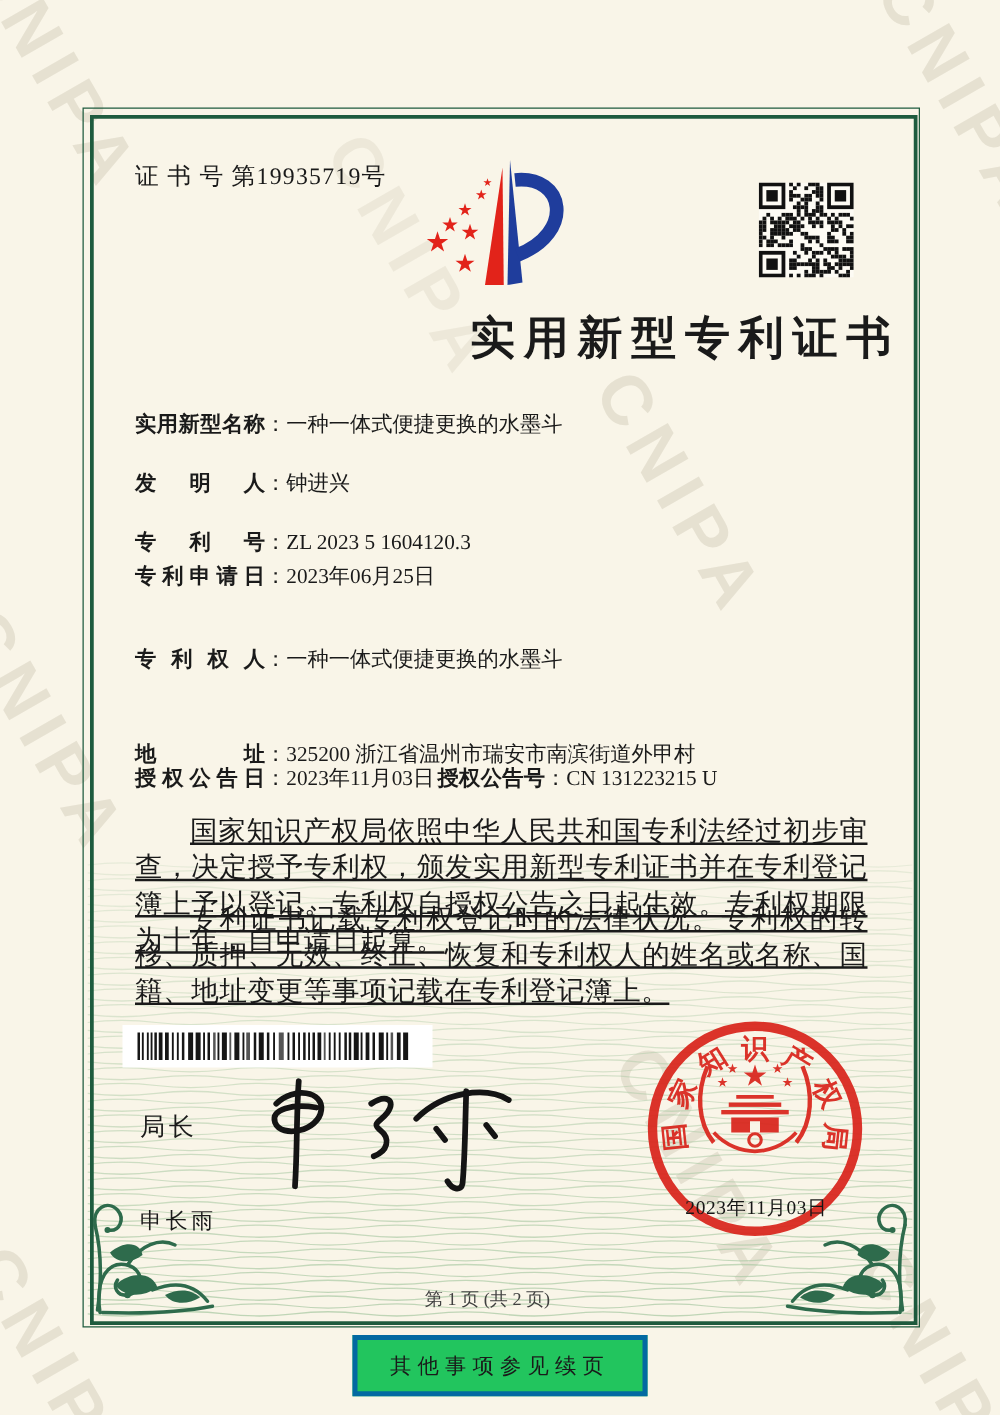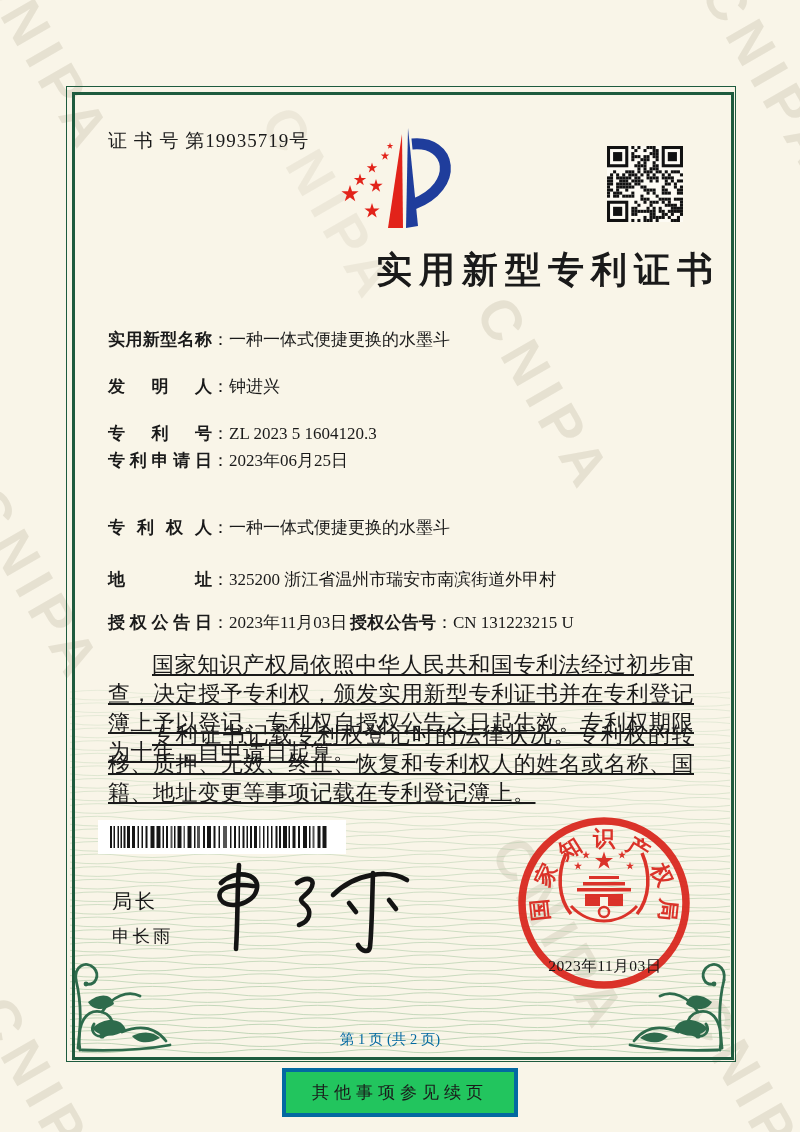--- a/index.html
+++ b/index.html
@@ -28,23 +28,23 @@
   .content{z-index:4;}
   .certno{left:108px;top:128px;font-size:19px;letter-spacing:1px;}
   .title{left:0;top:246px;width:720px;text-align:right;font-size:36px;font-weight:700;letter-spacing:7px;}
   .row{left:108px;font-size:17px;white-space:nowrap;}
   .flabel{display:inline-block;width:104px;text-align:justify;text-align-last:justify;vertical-align:top;font-weight:bold;}
   .row .pair2{position:absolute;left:242px;top:0;white-space:nowrap;}
   .pair2 .flabel{width:86px;}
   .para{left:108px;width:586px;font-size:22px;line-height:29px;text-indent:2em;text-align:justify;letter-spacing:.5px;text-decoration:underline;}
   .barcode-strip{left:98px;top:820px;width:248px;height:34px;background:#fff;z-index:4;}
   .sig-title{left:112px;top:888px;font-size:20px;letter-spacing:3px;font-family:"Liberation Sans","DejaVu Sans",sans-serif;}
-  .sig-name{left:112px;top:924px;font-size:17.5px;letter-spacing:3px;font-family:"Liberation Sans","DejaVu Sans",sans-serif;}
+  .sig-name{left:112px;top:964px;font-size:17.5px;letter-spacing:3px;font-family:"Liberation Sans","DejaVu Sans",sans-serif;}
   .seal-date{left:519px;top:956px;width:172px;text-align:center;font-size:15.5px;color:#161616;z-index:6;letter-spacing:.5px;}
-  .footer-page{left:0;top:1030px;width:780px;text-align:center;font-size:14.5px;color:#0369a1;z-index:4;}
+  .footer-page{left:0;top:1030px;width:780px;text-align:center;font-size:14.5px;color:#404040;z-index:4;}
   .note-box{
     left:50%;top:1068px;transform:translateX(-50%);
     background:#22c55e;border:4px solid #0369a1;
     padding:9px 26px;font-size:17px;letter-spacing:5px;z-index:4;white-space:nowrap;
   }
   svg{display:block;}
   .deco{z-index:3;}
   .seal-svg{z-index:5;}
 </style>
 </head>
@@ -419,21 +419,21 @@
 </div>
 <div class="abs content row" style="top:422px">
   <span class="flabel">专利号</span><span>：</span><span>ZL 2023 5 1604120.3</span>
 </div>
 <div class="abs content row" style="top:449px">
   <span class="flabel">专利申请日</span><span>：</span><span>2023年06月25日</span>
 </div>
 <div class="abs content row" style="top:516px">
   <span class="flabel">专利权人</span><span>：</span><span>一种一体式便捷更换的水墨斗</span>
 </div>
-<div class="abs content row" style="top:568px">
+<div class="abs content row" style="top:592px">
   <span class="flabel">地址</span><span>：</span><span>325200 浙江省温州市瑞安市南滨街道外甲村</span>
 </div>
 <div class="abs content row" style="top:611px">
   <span class="flabel">授权公告日</span><span>：</span><span>2023年11月03日</span>
   <span class="pair2">
     <span class="flabel">授权公告号</span><span>：</span><span>CN 131223215 U</span>
   </span>
 </div>
 
 <div class="abs content para" style="top:650px">国家知识产权局依照中华人民共和国专利法经过初步审查，决定授予专利权，颁发实用新型专利证书并在专利登记簿上予以登记。专利权自授权公告之日起生效。专利权期限为十年，自申请日起算。</div>

